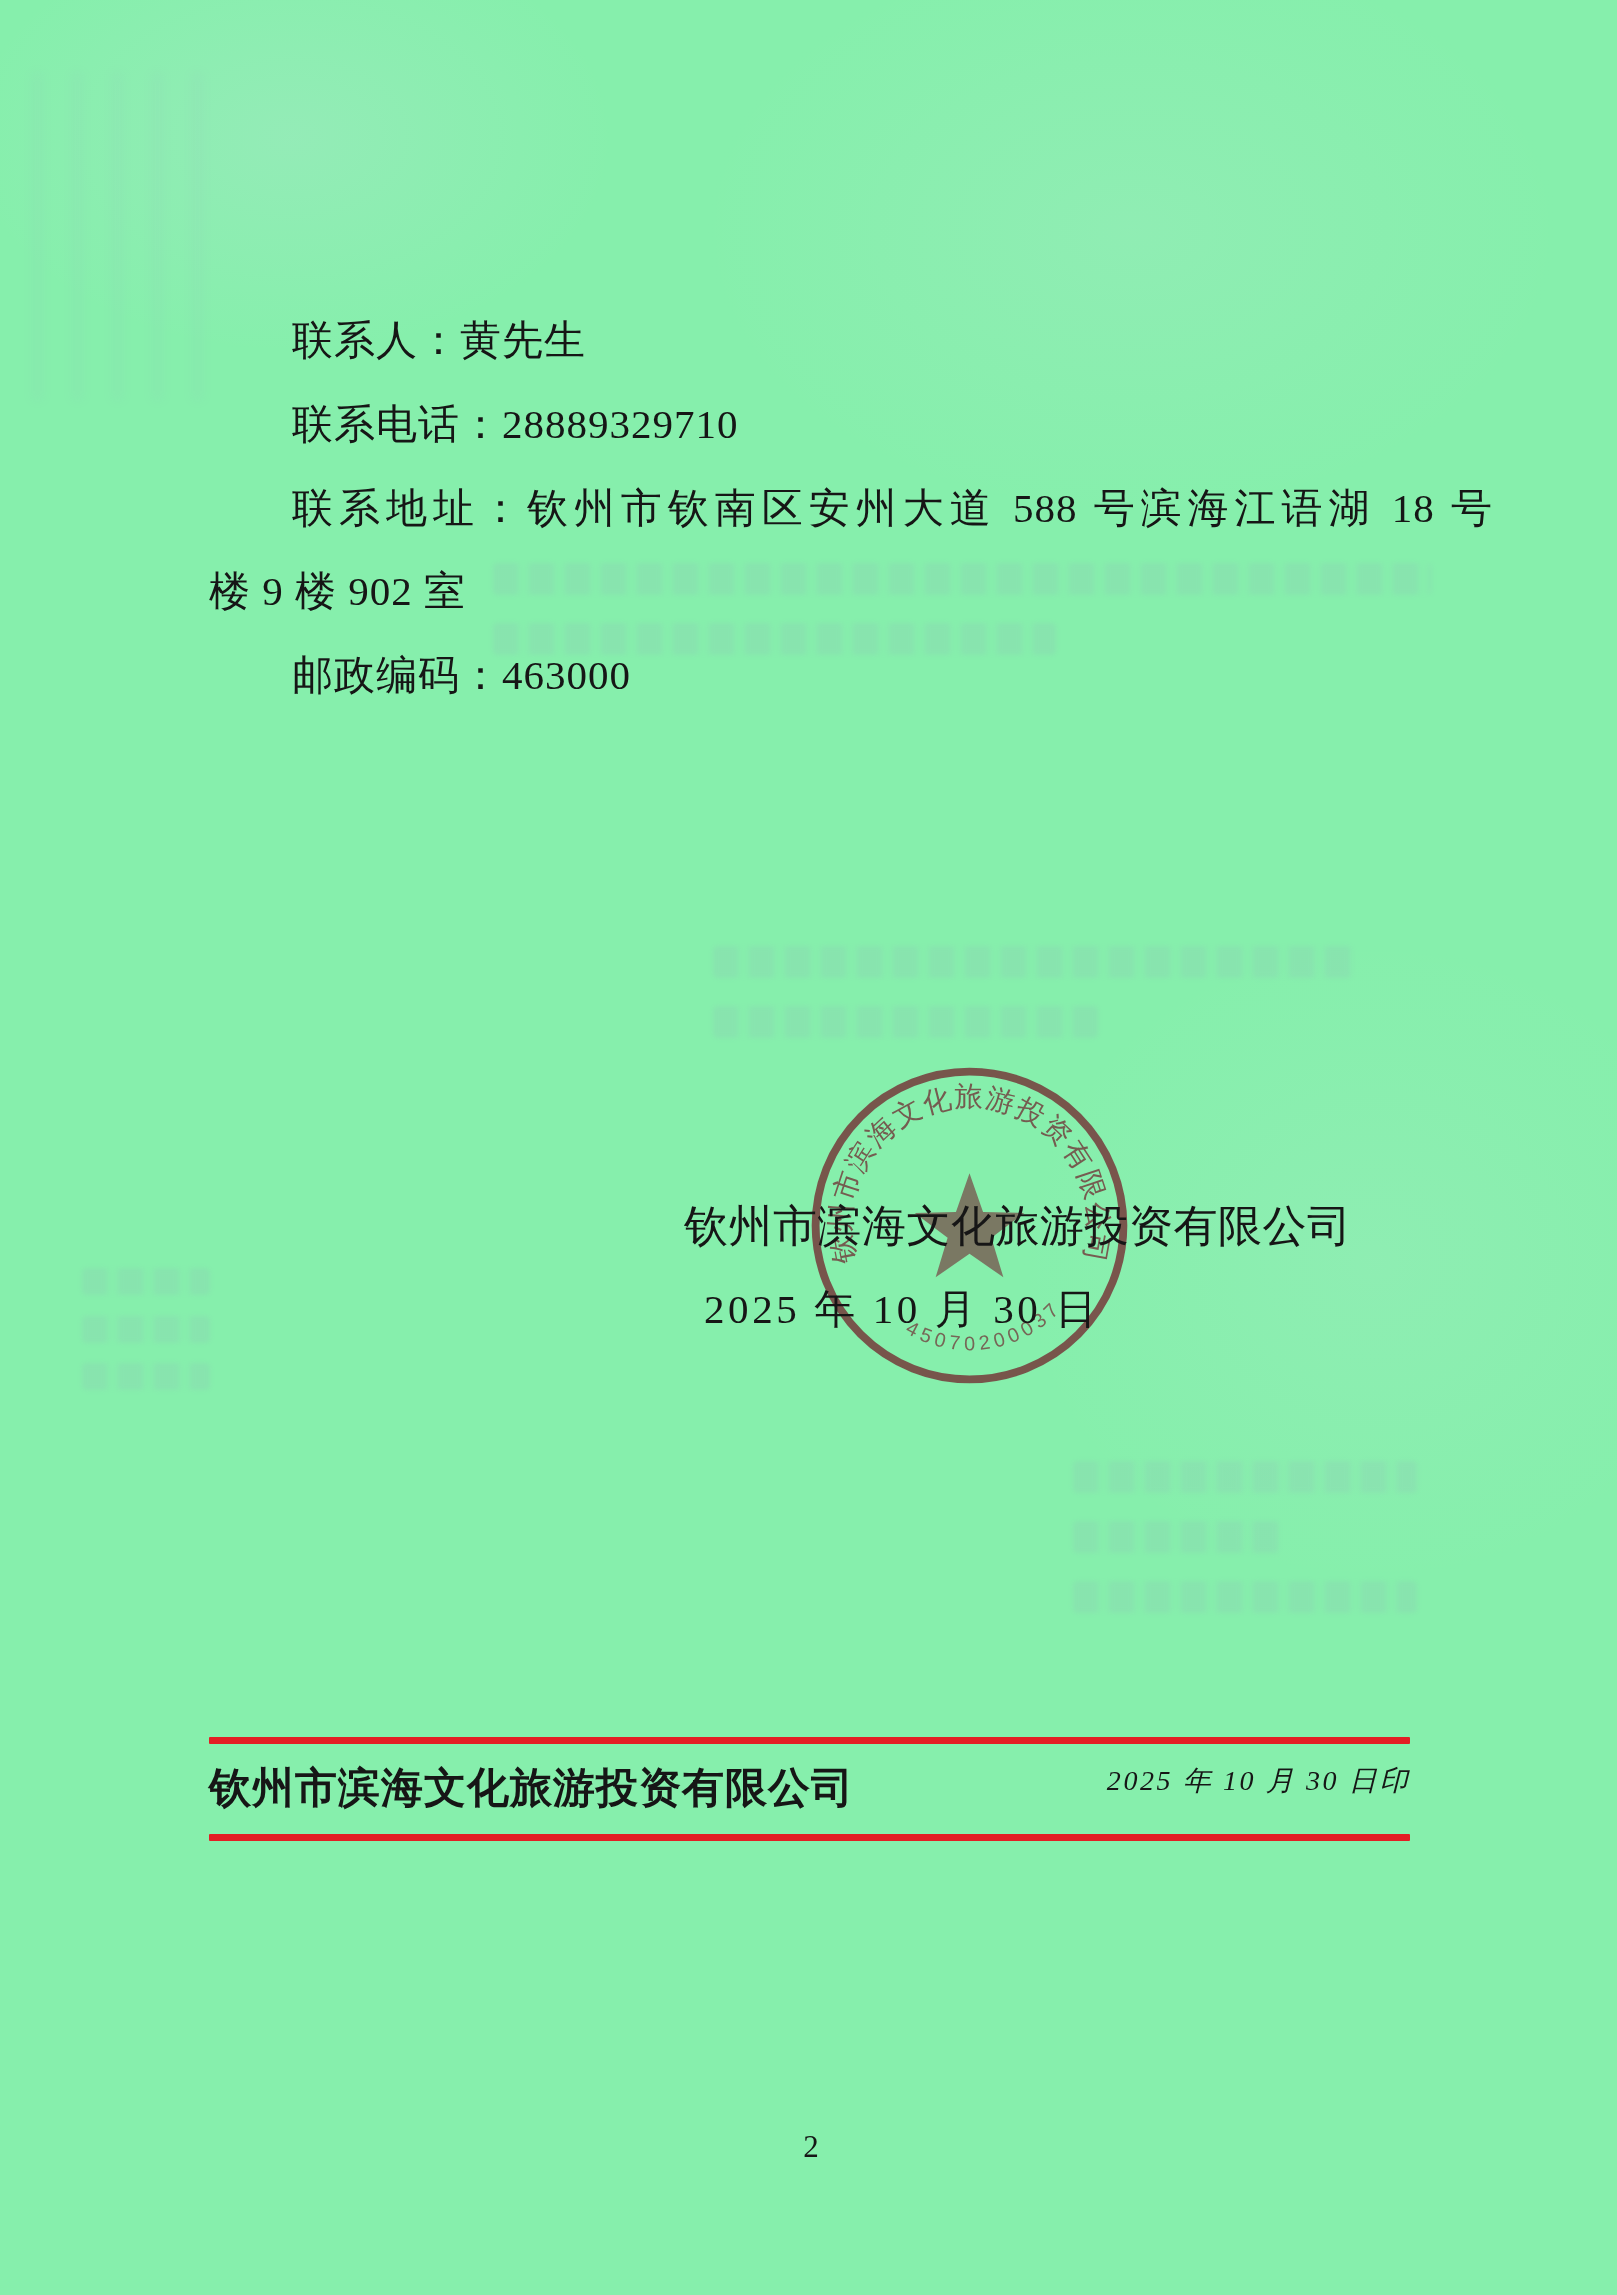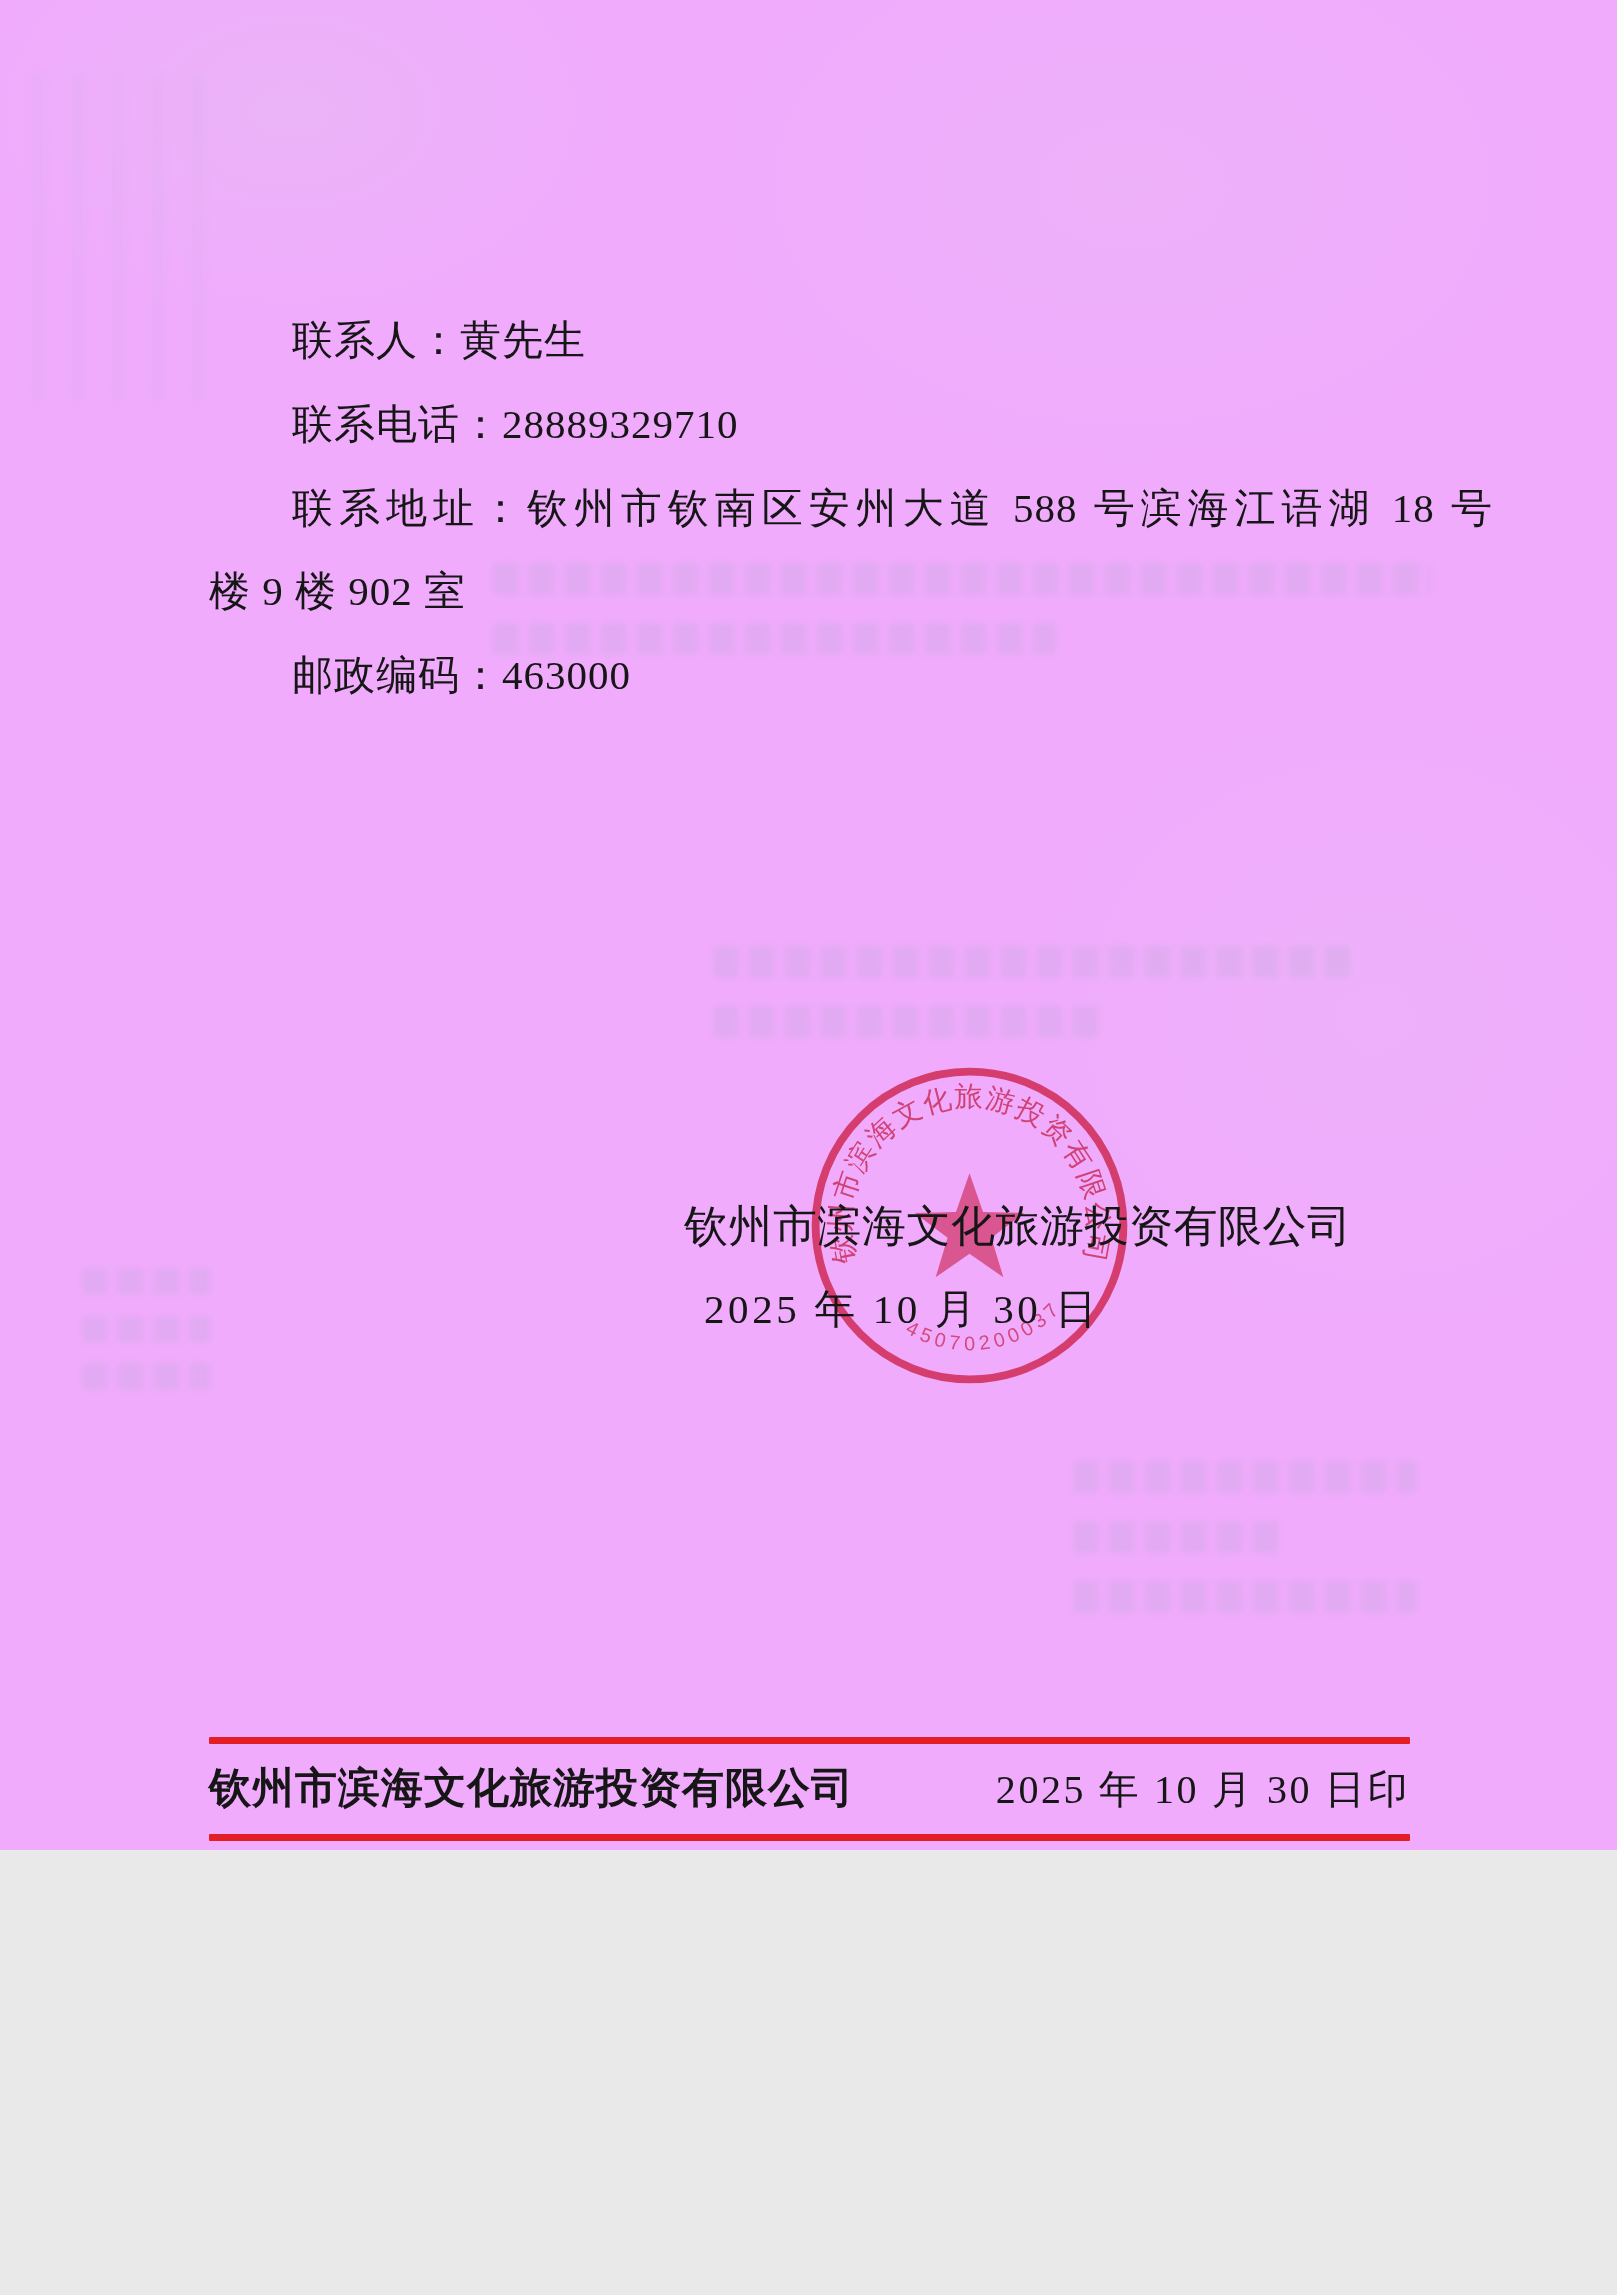--- a/index.html
+++ b/index.html
@@ -1,20 +1,20 @@
 <!DOCTYPE html>
 <html style="font-size:8.2px"><head>
 <meta charset="utf-8">
 <style>
   html,body{margin:0;padding:0;background:#e9e9e9;}
   .page{
     position:relative;
-    width:1617px;height:1850px;
+    width:1617px;height:2295px;
     margin:0 auto;
-    background:#f0abfc;
+    background:#86efac;
     overflow:hidden;
     font-family:"Liberation Serif","DejaVu Serif",serif;
     color:#161616;
   }
   
   .page::before{
     content:"";position:absolute;inset:0;
     background:
       radial-gradient(462px 308px at 18% 6%, rgba(210,220,232,.18), transparent 70%),
       radial-gradient(616px 411px at 70% 10%, rgba(214,222,232,.12), transparent 70%),
@@ -47,21 +47,21 @@
   .footer-rule{position:absolute;left:209px;width:1201px;height:6.7px;background:#e31e24;border-radius:1px;}
   .rule-top{top:1737px;}
   .rule-bottom{top:1834px;}
   .footer-company{
     position:absolute;left:209px;top:1760px;
     font-size:42px;font-weight:700;letter-spacing:1px;white-space:nowrap;
     font-family:"Liberation Sans","DejaVu Sans",sans-serif;
   }
   .footer-date{
     position:absolute;right:207px;top:1762px;
-    font-size:40px;letter-spacing:2.6px;white-space:nowrap;text-align:center;
+    font-size:28px;letter-spacing:2.6px;white-space:nowrap;text-align:center;font-style:italic;
   }
 
   .page-number{
     position:absolute;left:770px;top:2129px;width:82px;
     font-size:31px;text-align:center;
   }
 
   
   .ghost{position:absolute;filter:blur(2.6px);opacity:.38;pointer-events:none;}
   .ghost .g-row{

